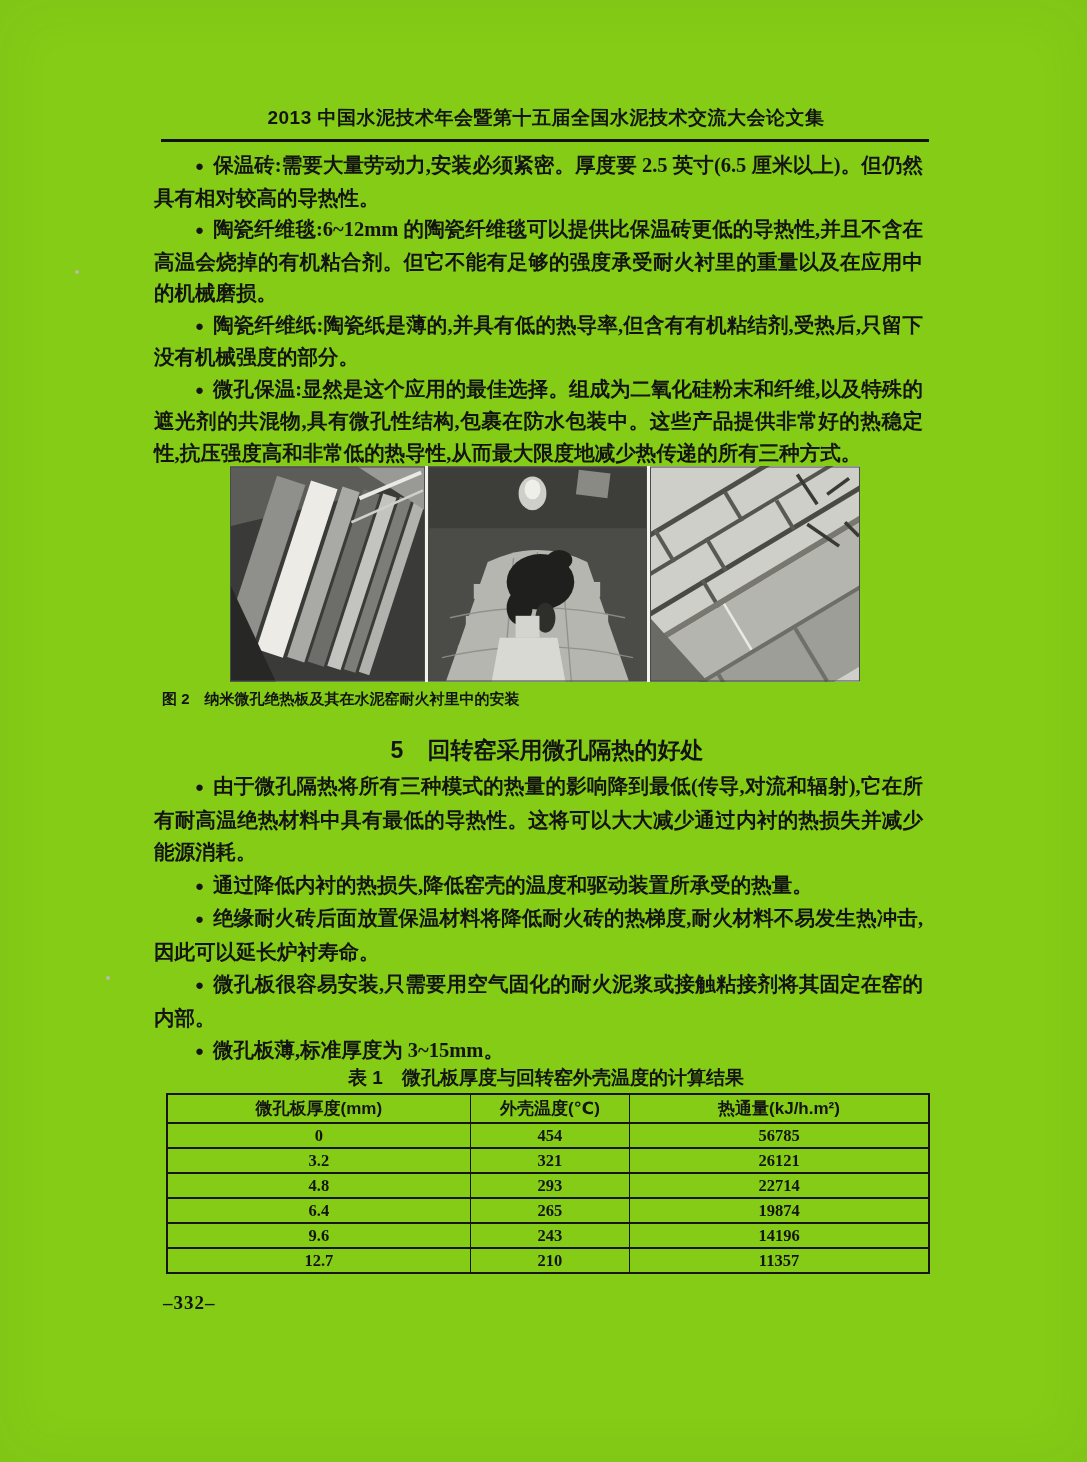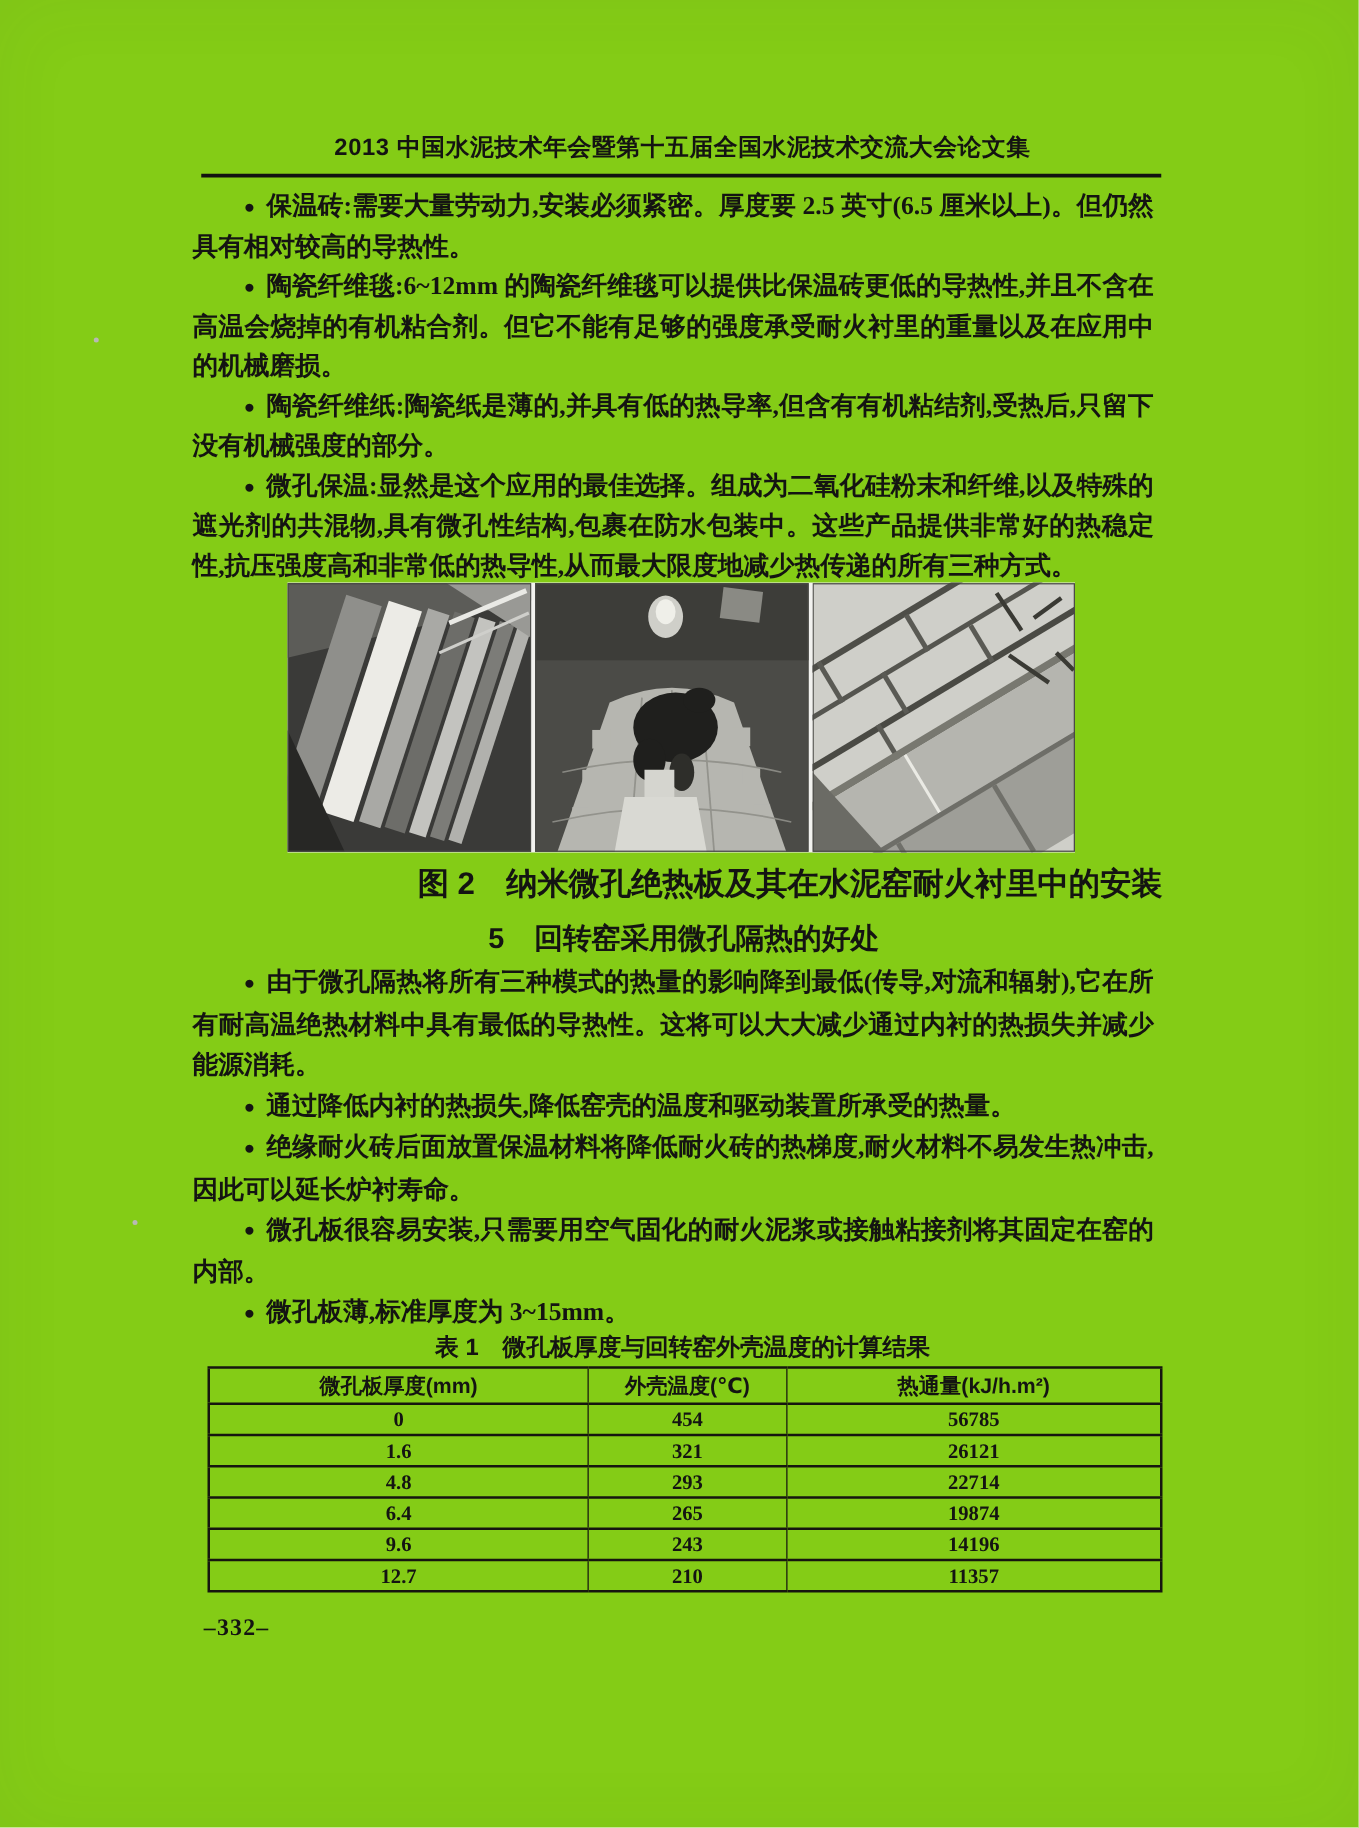--- a/index.html
+++ b/index.html
@@ -40,23 +40,23 @@
   #benefits-block  { top:770px; line-height:32.5px; }
 
   .figure-strip {
     position:absolute; left:230px; top:466px; width:630px; height:216px;
     display:flex; gap:3px; background:#f2f2ef;
   }
   .figure-strip svg { display:block; height:216px; }
 
   .figure-caption {
     position:absolute; left:162px; top:690px; width:768px;
-    text-align:right;
-    font-family:"Liberation Sans","DejaVu Sans",sans-serif;
-    font-weight:bold; font-size:25px;
+    text-align:left;
+    font-family:"Liberation Sans","DejaVu Sans",sans-serif;
+    font-weight:bold; font-size:15px;
   }
 
   .section-heading {
     position:absolute; left:163px; top:735px; width:768px;
     font-family:"Liberation Sans","DejaVu Sans",sans-serif;
     font-weight:bold; font-size:23px;text-align:center;
   }
   .section-heading .sec-num { margin-right:24px; }
 
   .table-title {
@@ -219,21 +219,21 @@
         <th>热通量(kJ/h.m²)</th>
       </tr>
     </thead>
     <tbody>
       <tr>
         <td>0</td>
         <td>454</td>
         <td>56785</td>
       </tr>
       <tr>
-        <td>1.6</td>
+        <td>3.2</td>
         <td>321</td>
         <td>26121</td>
       </tr>
       <tr>
         <td>4.8</td>
         <td>293</td>
         <td>22714</td>
       </tr>
       <tr>
         <td>6.4</td>

